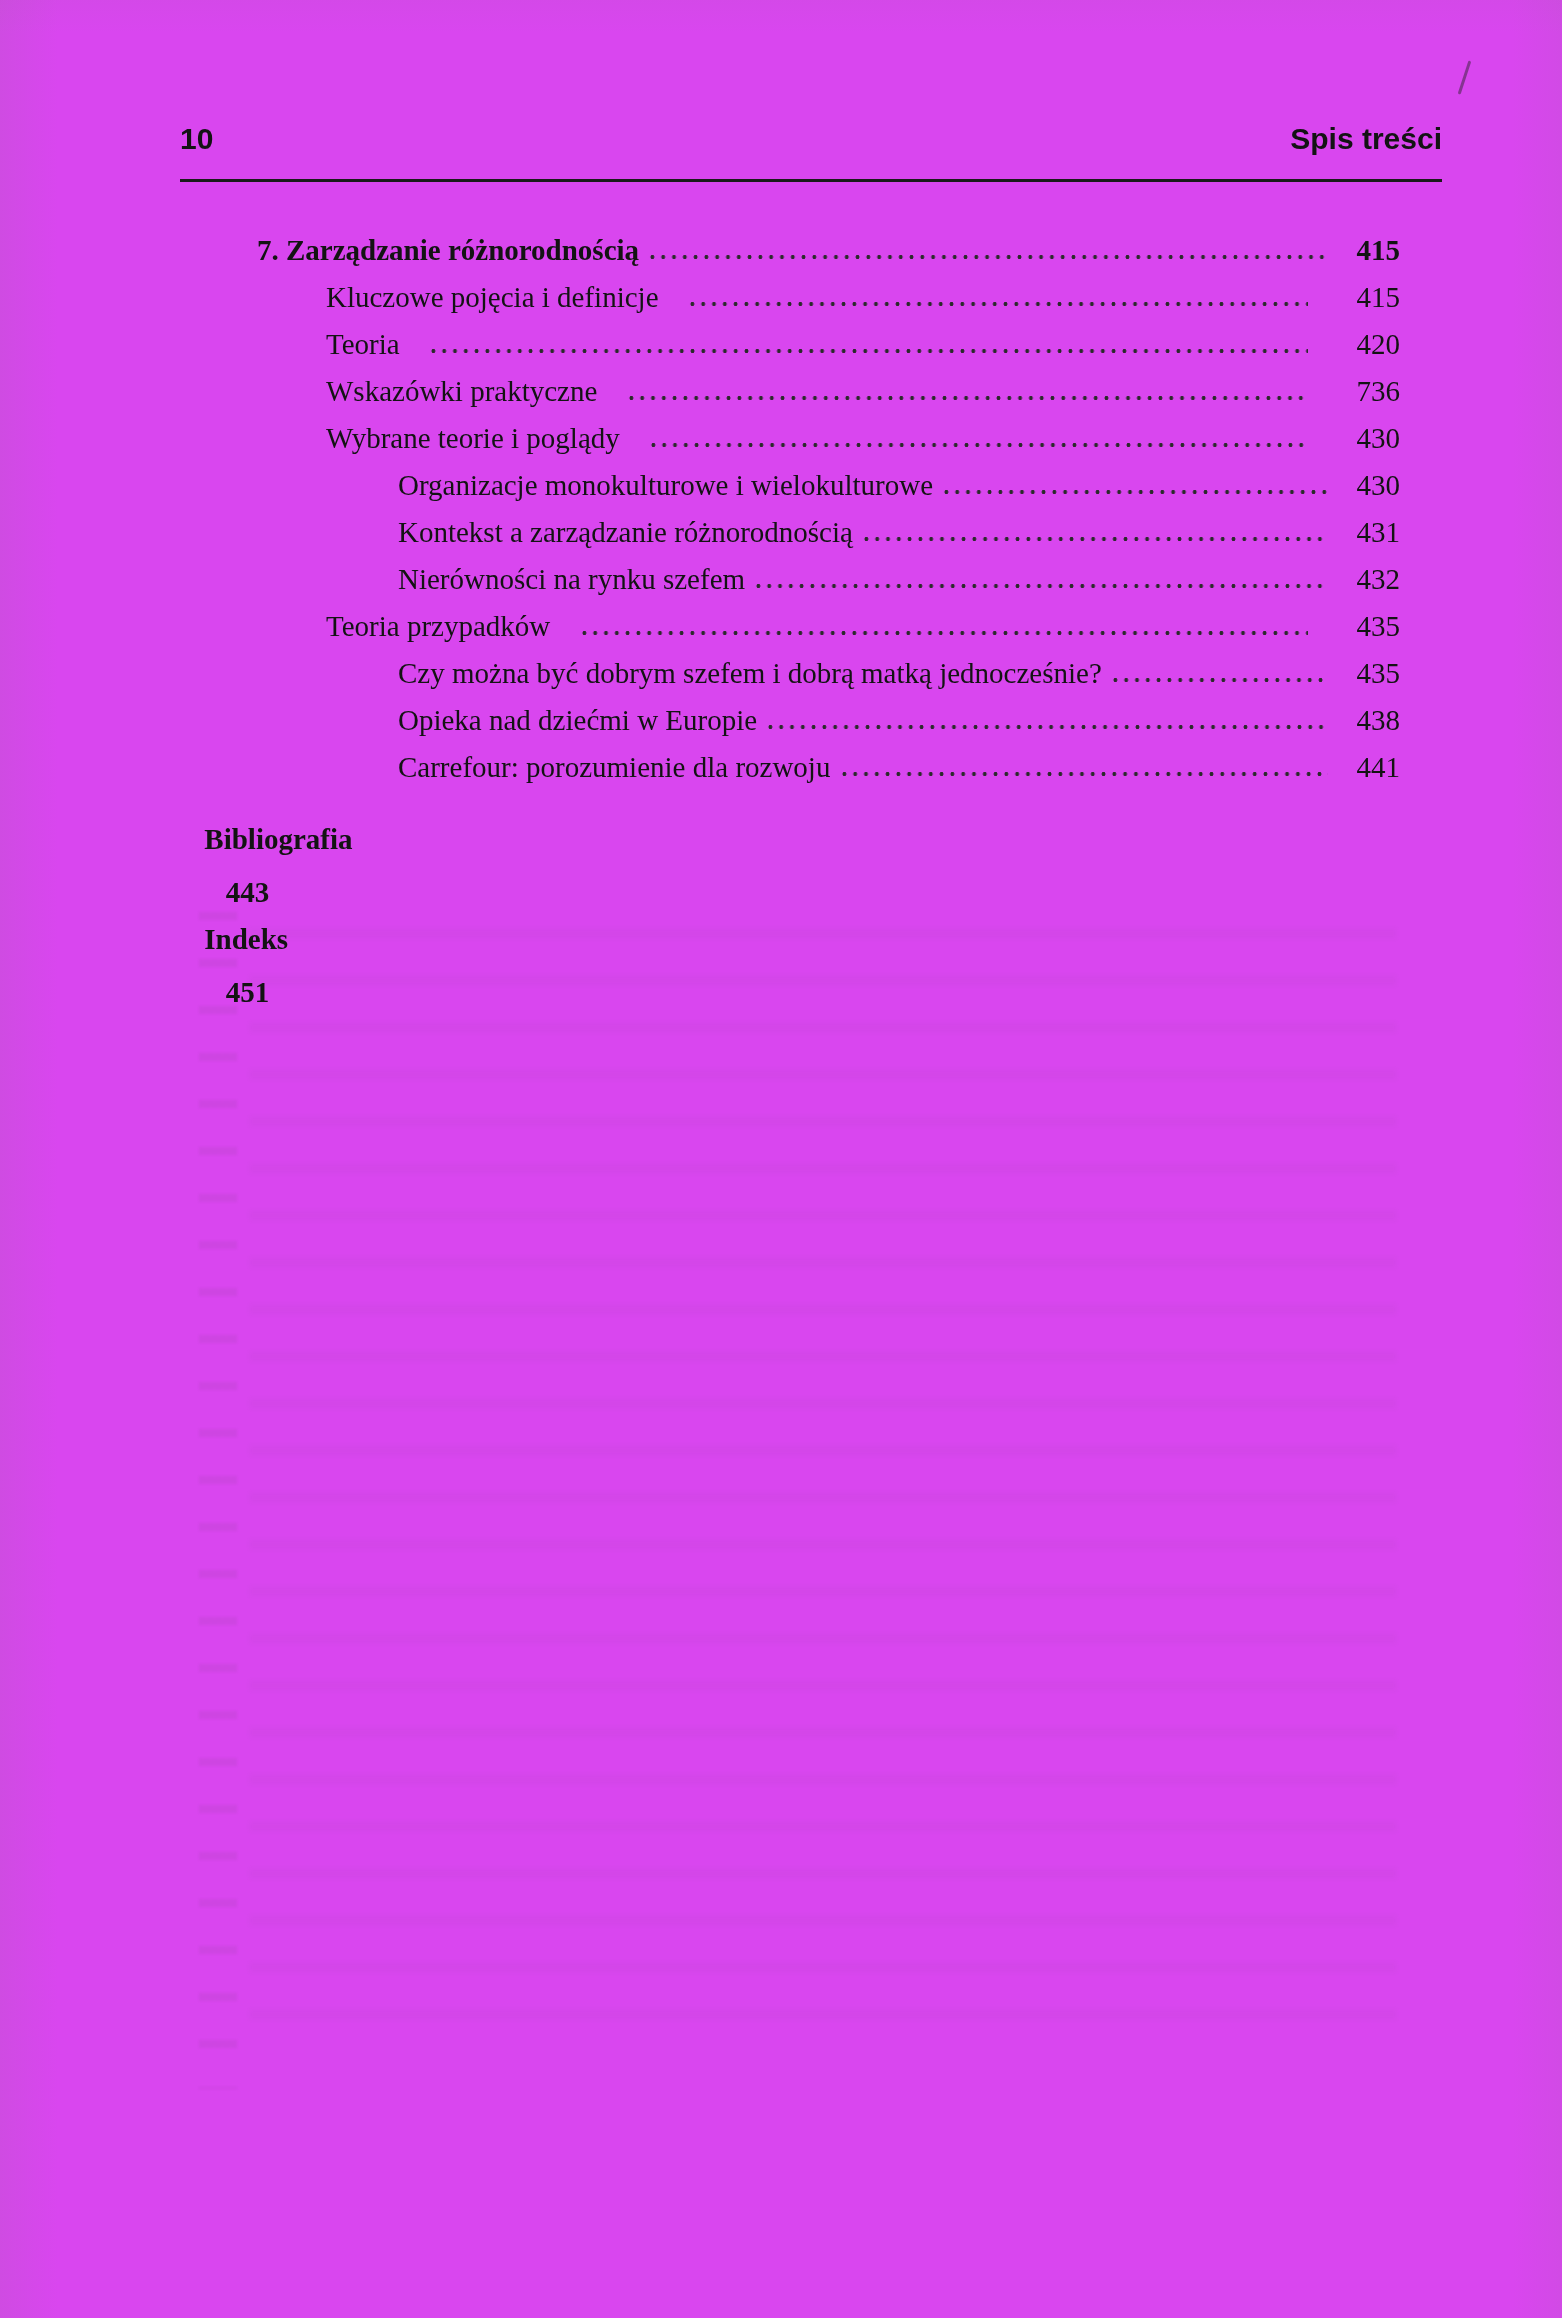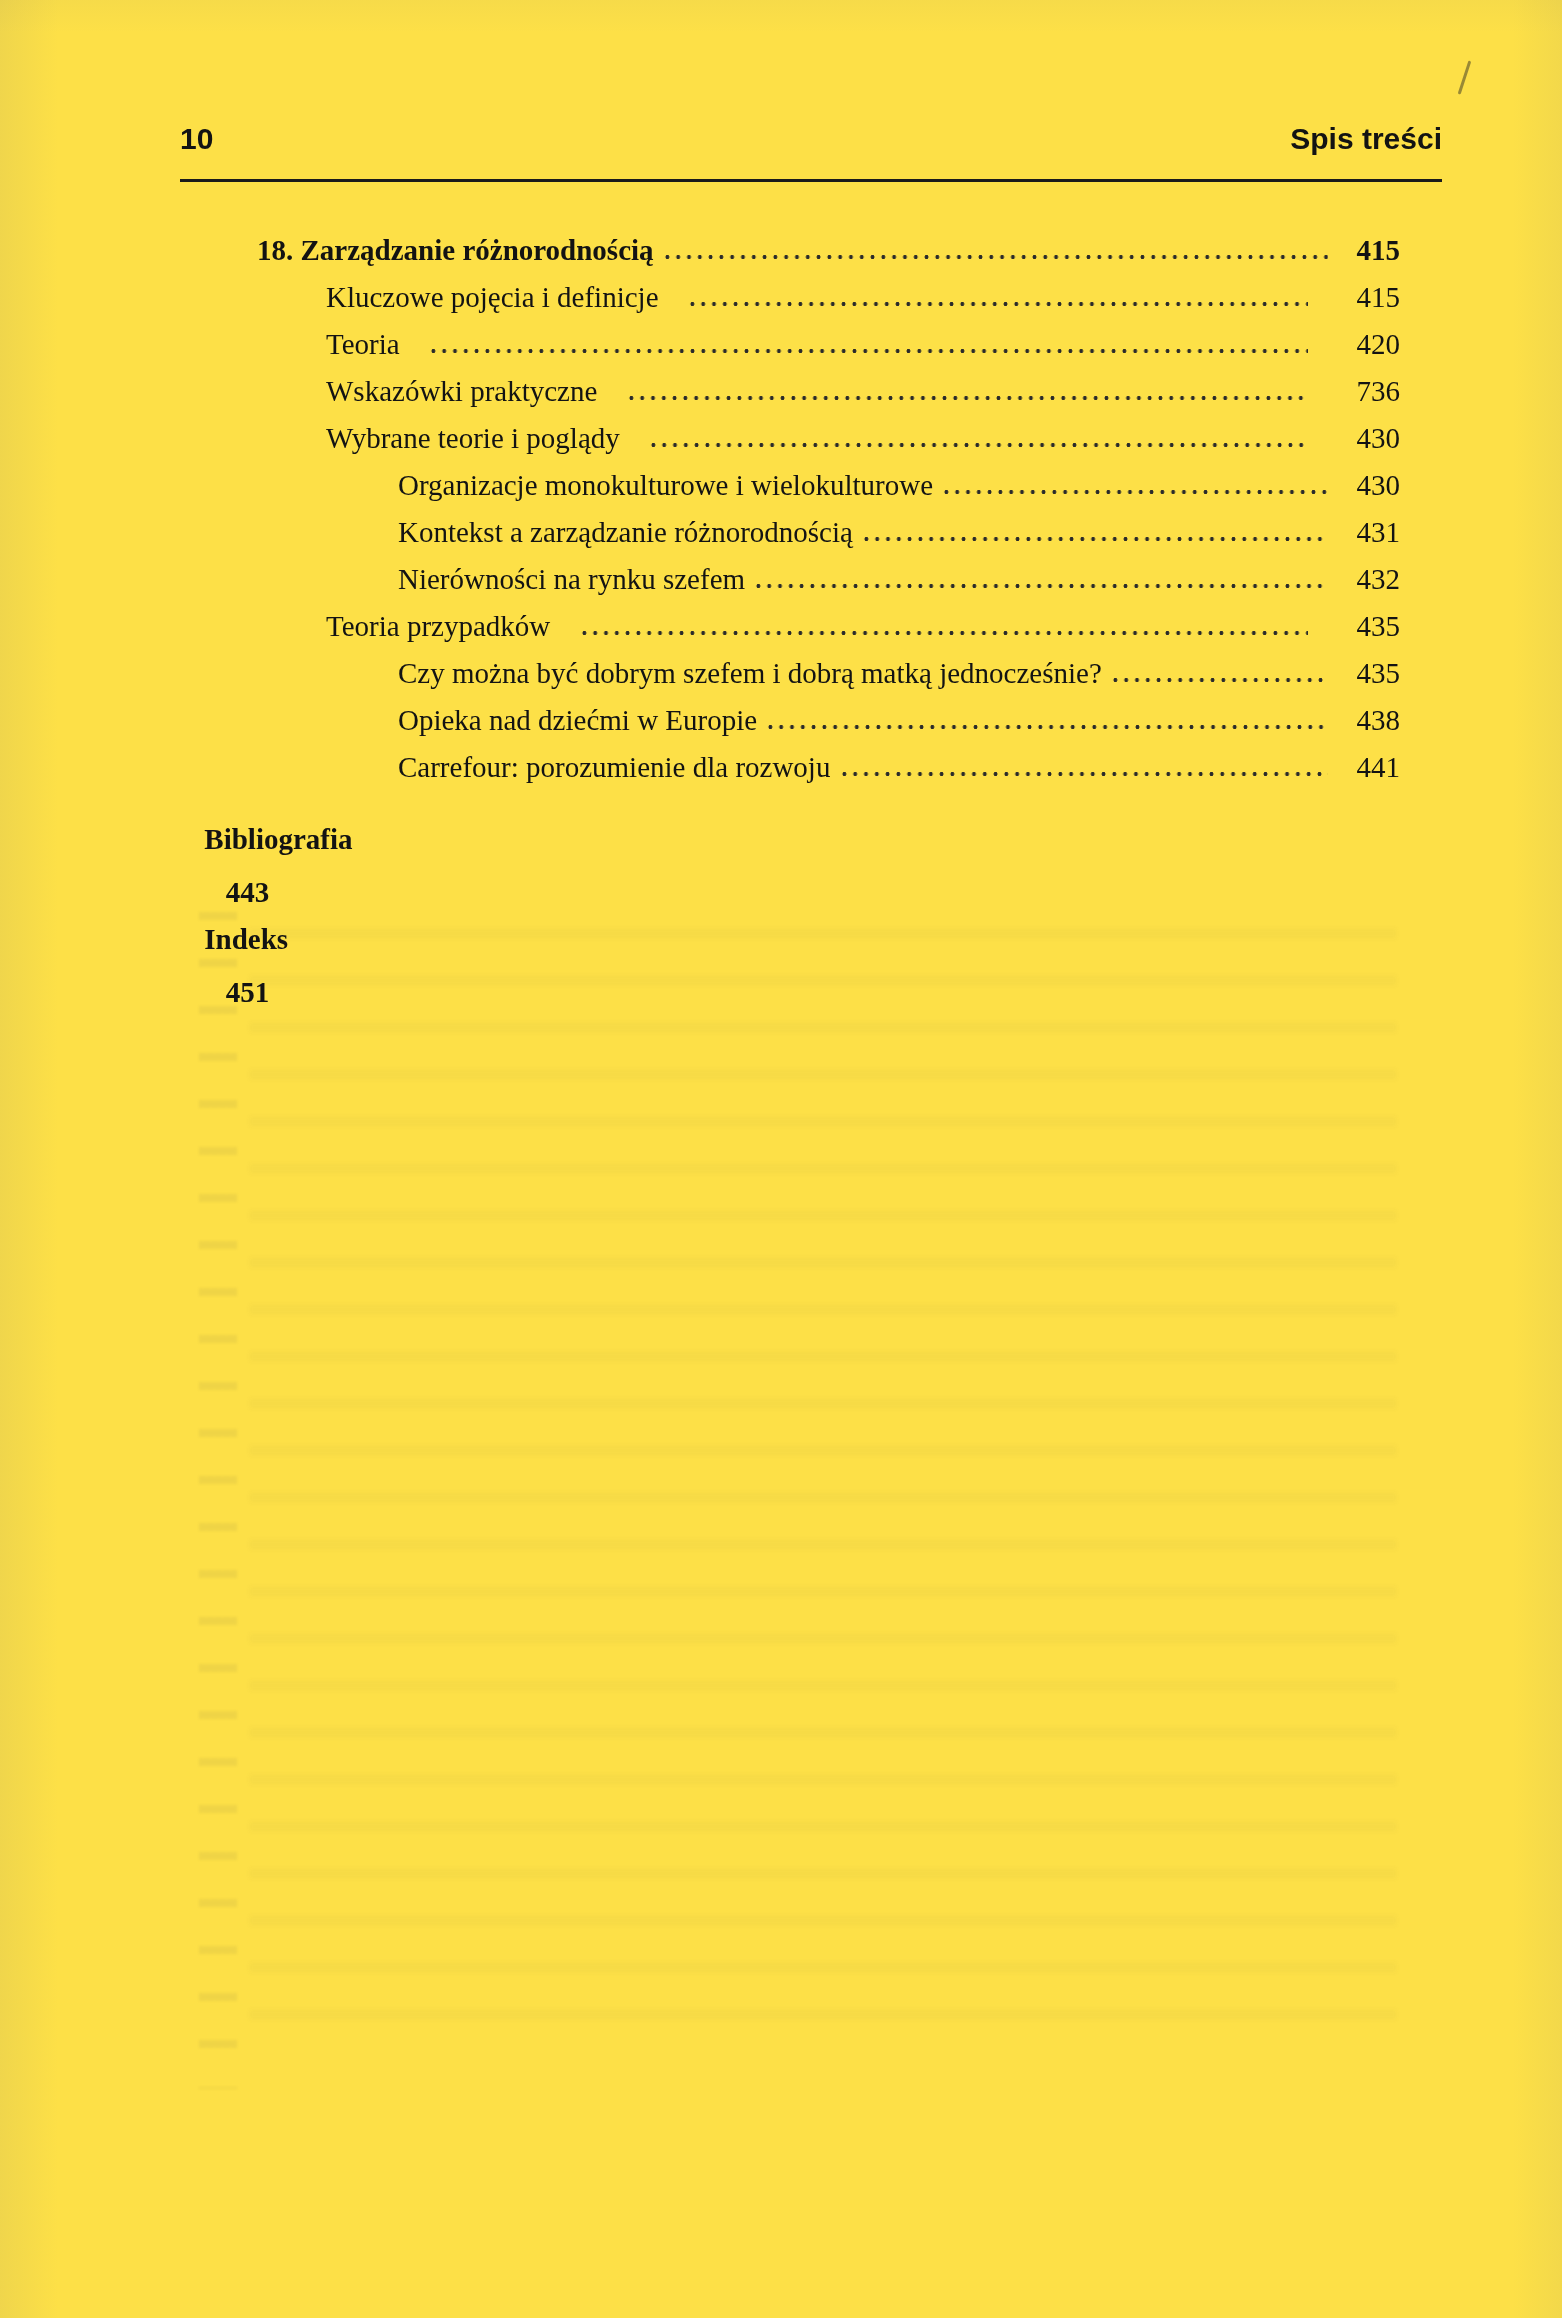--- a/index.html
+++ b/index.html
@@ -6,21 +6,21 @@
   html, body {
     margin: 0;
     padding: 0;
     background: #e9e8e4;
   }
   .page {
     position: relative;
     width: 1563px;
     height: 2319px;
     margin: 0 auto;
-    background: #fde047;
+    background: #d946ef;
     overflow: hidden;
     font-family: "Liberation Serif", serif;
     color: #131313;
   }
   
   .page::before {
     content: "";
     position: absolute;
     inset: 0;
     background:
@@ -146,21 +146,21 @@
 
   <header class="running-head">
     <span class="folio">10</span>
     <span class="head-title">Spis treści</span>
   </header>
 
   <div class="head-rule"></div>
 
   <main class="toc">
       <div class="row indent-1 bold">
-        <span class="label">18. Zarządzanie różnorodnością</span>
+        <span class="label">7. Zarządzanie różnorodnością</span>
         <span class="leader"></span>
         <span class="pagenum">415</span>
       </div>
       <div class="row indent-2">
         <span class="label">Kluczowe pojęcia i definicje</span>
         <span class="leader"></span>
         <span class="pagenum">415</span>
       </div>
       <div class="row indent-2">
         <span class="label">Teoria</span>

